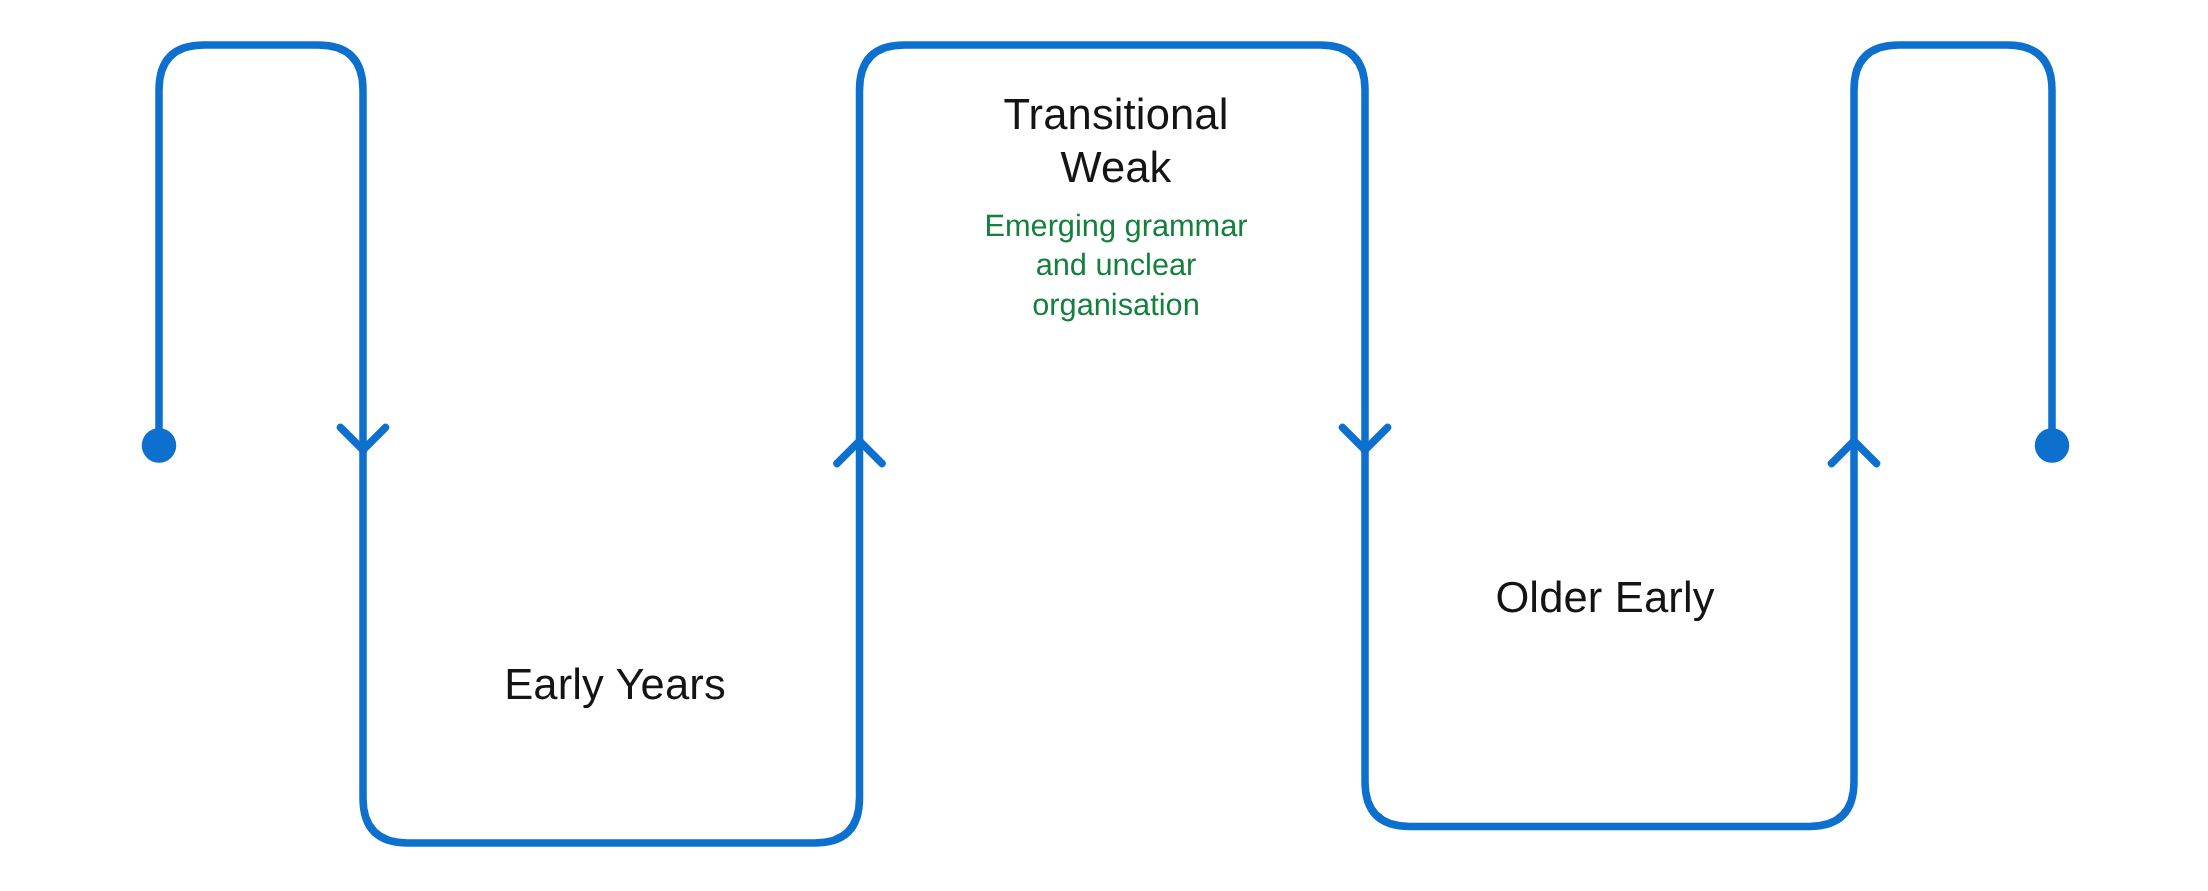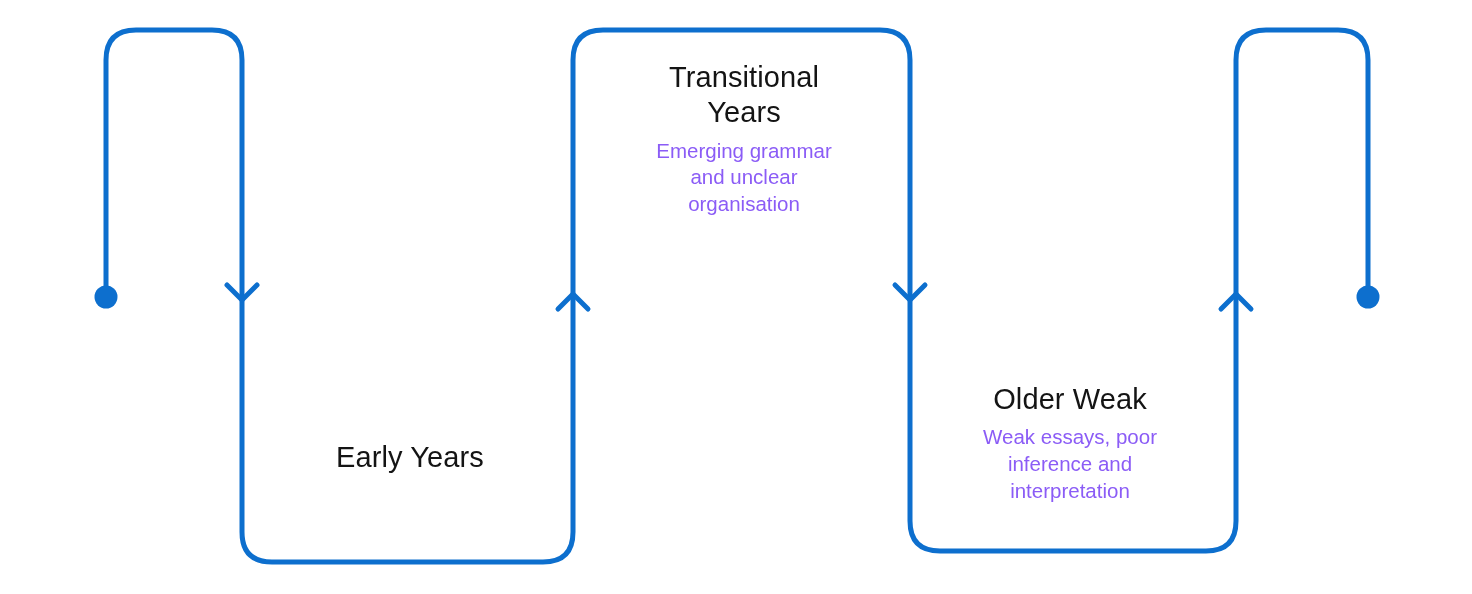--- a/index.html
+++ b/index.html
@@ -37,21 +37,21 @@
     color: #141414;
     letter-spacing: 0.1px;
     line-height: 1.22;
     white-space: pre-line;
     margin: 0;
   }
   .stage-desc {
     font-family: "Liberation Sans", sans-serif;
     font-size: 20.5px;
     font-weight: 400;
-    color: #8b5cf6;
+    color: #15803d;
     line-height: 1.30;
     white-space: pre-line;
     margin: 7px 0 0 0;
   }
   #label-early {
     left: 290px;
     top: 440px;
     width: 240px;
   }
   #label-transitional {
@@ -97,26 +97,23 @@
     <circle cx="1368" cy="297" r="11.5" fill="#0d6fce" stroke="none"></circle>
 
   </svg>
 
   <div class="stage-label" id="label-early">
     <div class="stage-title">Early Years</div>
   </div>
 
   <div class="stage-label" id="label-transitional">
     <div class="stage-title">Transitional
-Years</div>
+Weak</div>
     <div class="stage-desc">Emerging grammar
 and unclear
 organisation</div>
   </div>
 
   <div class="stage-label" id="label-older">
-    <div class="stage-title">Older Weak</div>
-    <div class="stage-desc">Weak essays, poor
-inference and
-interpretation</div>
+    <div class="stage-title">Older Early</div>
   </div>
 
 </div>
 
 </body></html>

